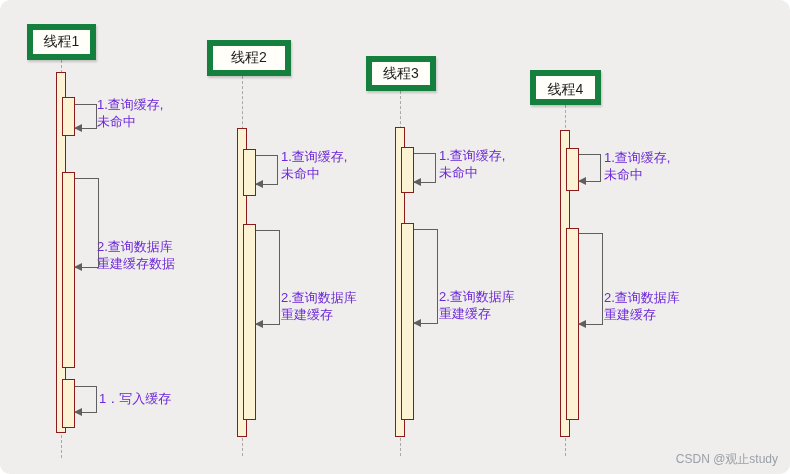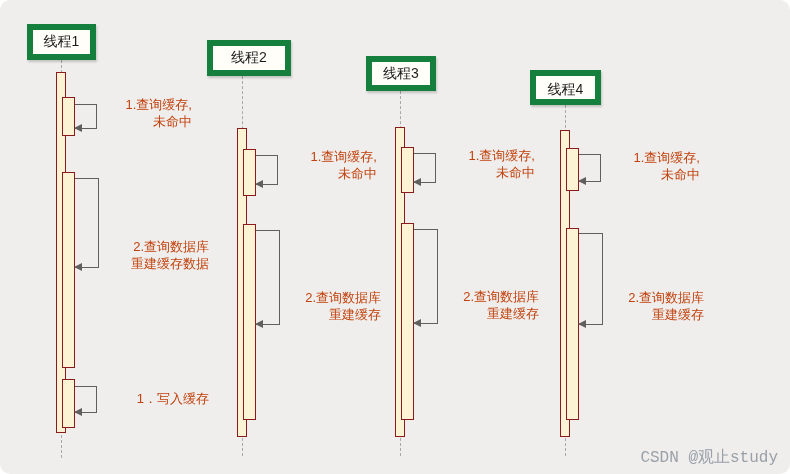--- a/index.html
+++ b/index.html
@@ -7,22 +7,22 @@
           font-family:"Liberation Sans","DejaVu Sans",sans-serif;}
   .thread-box{position:absolute;background:#fffef8;border:6px solid #15803d;box-sizing:border-box;
               box-shadow:1px 2px 2px rgba(0,0,0,0.18);display:flex;align-items:center;justify-content:center;
               font-size:14px;color:#1c1c1c;}
   .lifeline{position:absolute;width:0;border-left:1px dashed #a8a8a8;}
   .act{position:absolute;background:#fcf3d4;border:1.5px solid #8b1a1a;box-sizing:border-box;}
   .bracket{position:absolute;border-top:1.5px solid #5f5f5f;border-right:1.5px solid #5f5f5f;
            border-bottom:1.5px solid #5f5f5f;box-sizing:border-box;}
   .arrowhead{position:absolute;width:0;height:0;border-top:4px solid transparent;
              border-bottom:4px solid transparent;border-right:8px solid #5f5f5f;}
-  .lbl{position:absolute;font-size:13px;line-height:17px;color:#c2410c;white-space:pre-line;text-align:right;}
-  .watermark{position:absolute;right:12px;bottom:6px;font-size:16px;color:#9aa0a8;font-family:Liberation Mono, monospace;}
+  .lbl{position:absolute;font-size:13px;line-height:17px;color:#6d28d9;white-space:pre-line;text-align:left;}
+  .watermark{position:absolute;right:12px;bottom:6px;font-size:12px;color:#9aa0a8;}
 </style>
 </head>
 <body>
 
 <div class="canvas">
 
   <div class="lifeline" style="left:61px;top:60px;height:398px;"></div>
   <div class="lifeline" style="left:242px;top:76px;height:380px;"></div>
   <div class="lifeline" style="left:400px;top:91px;height:365px;"></div>
   <div class="lifeline" style="left:565px;top:105px;height:351px;"></div>

